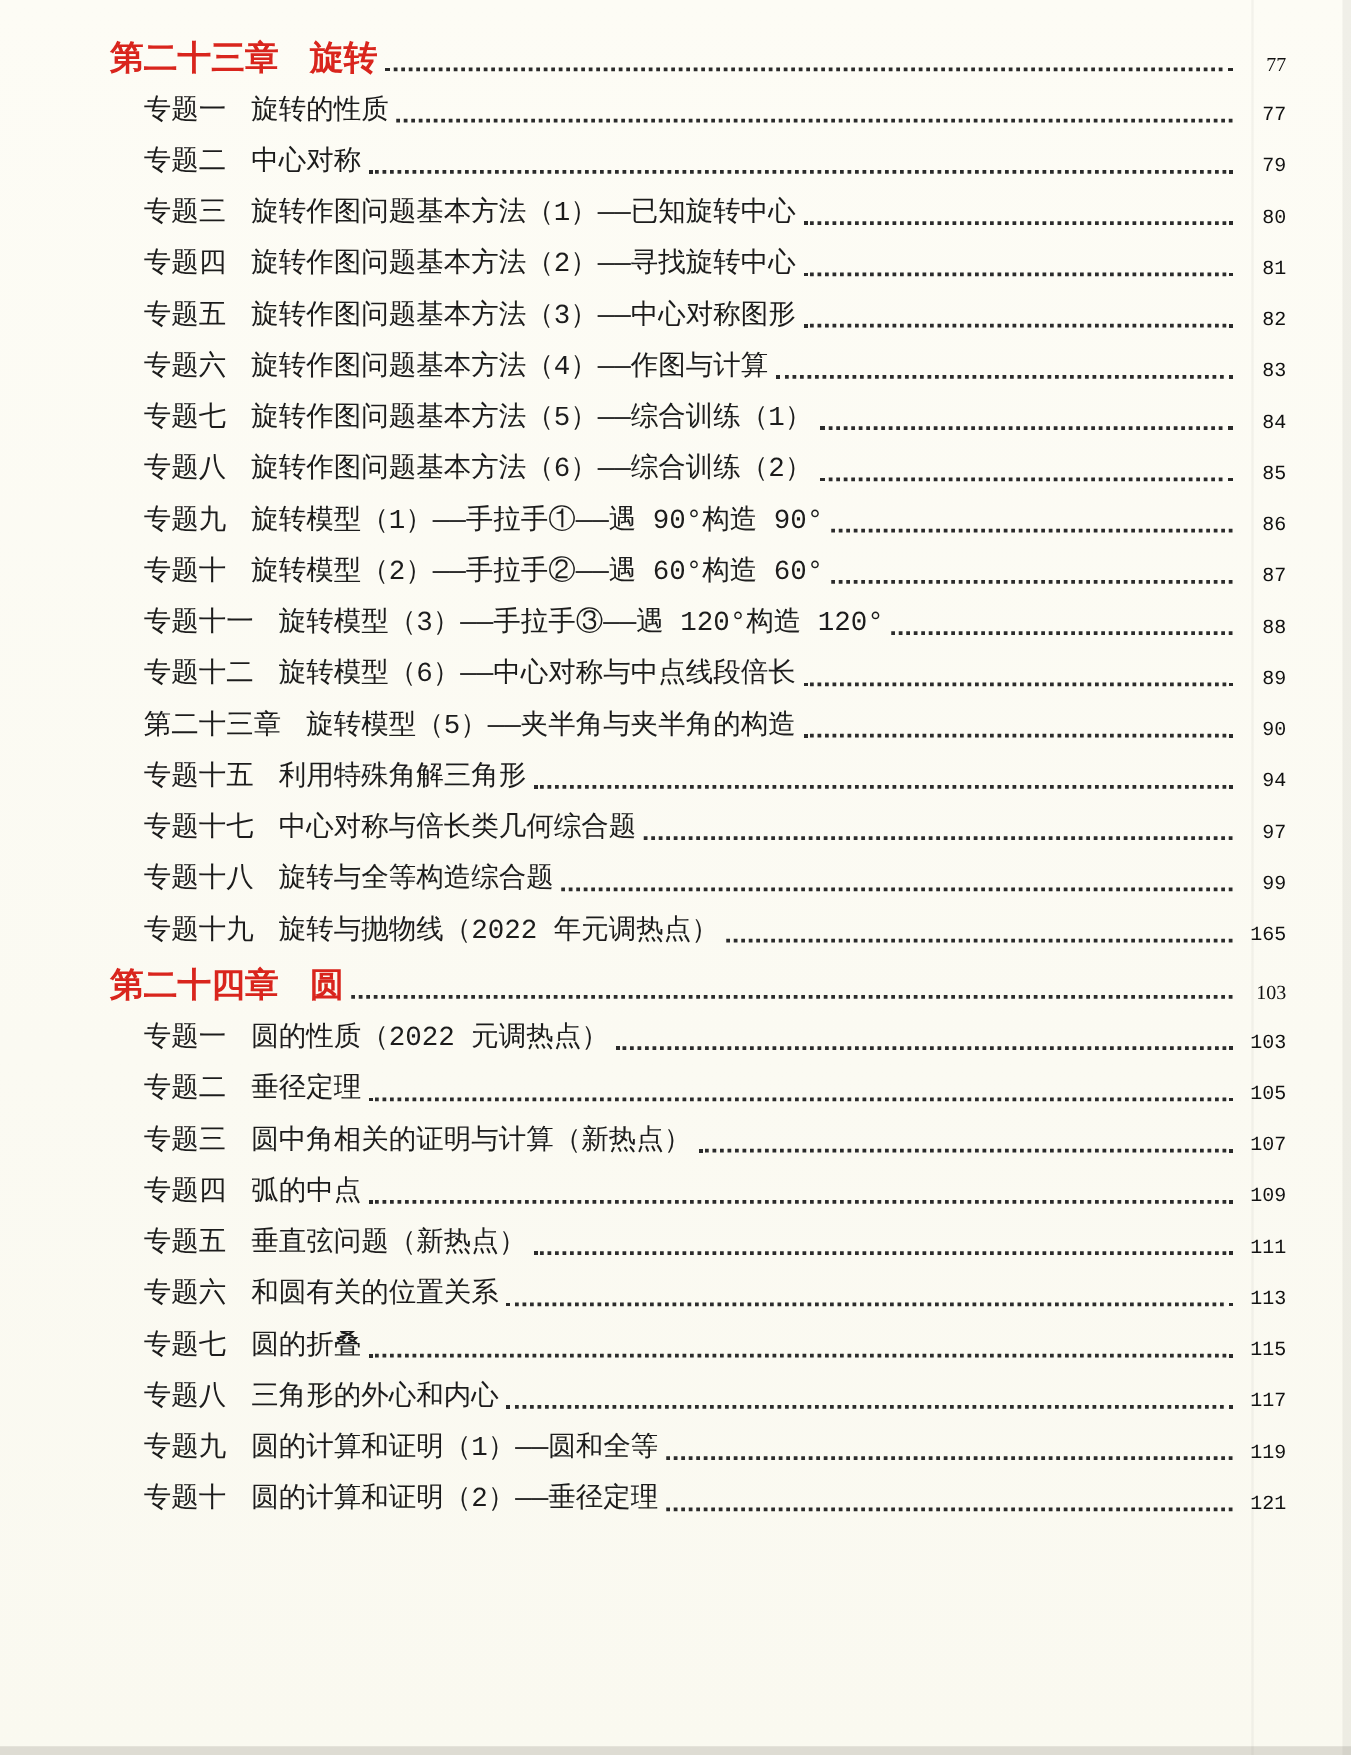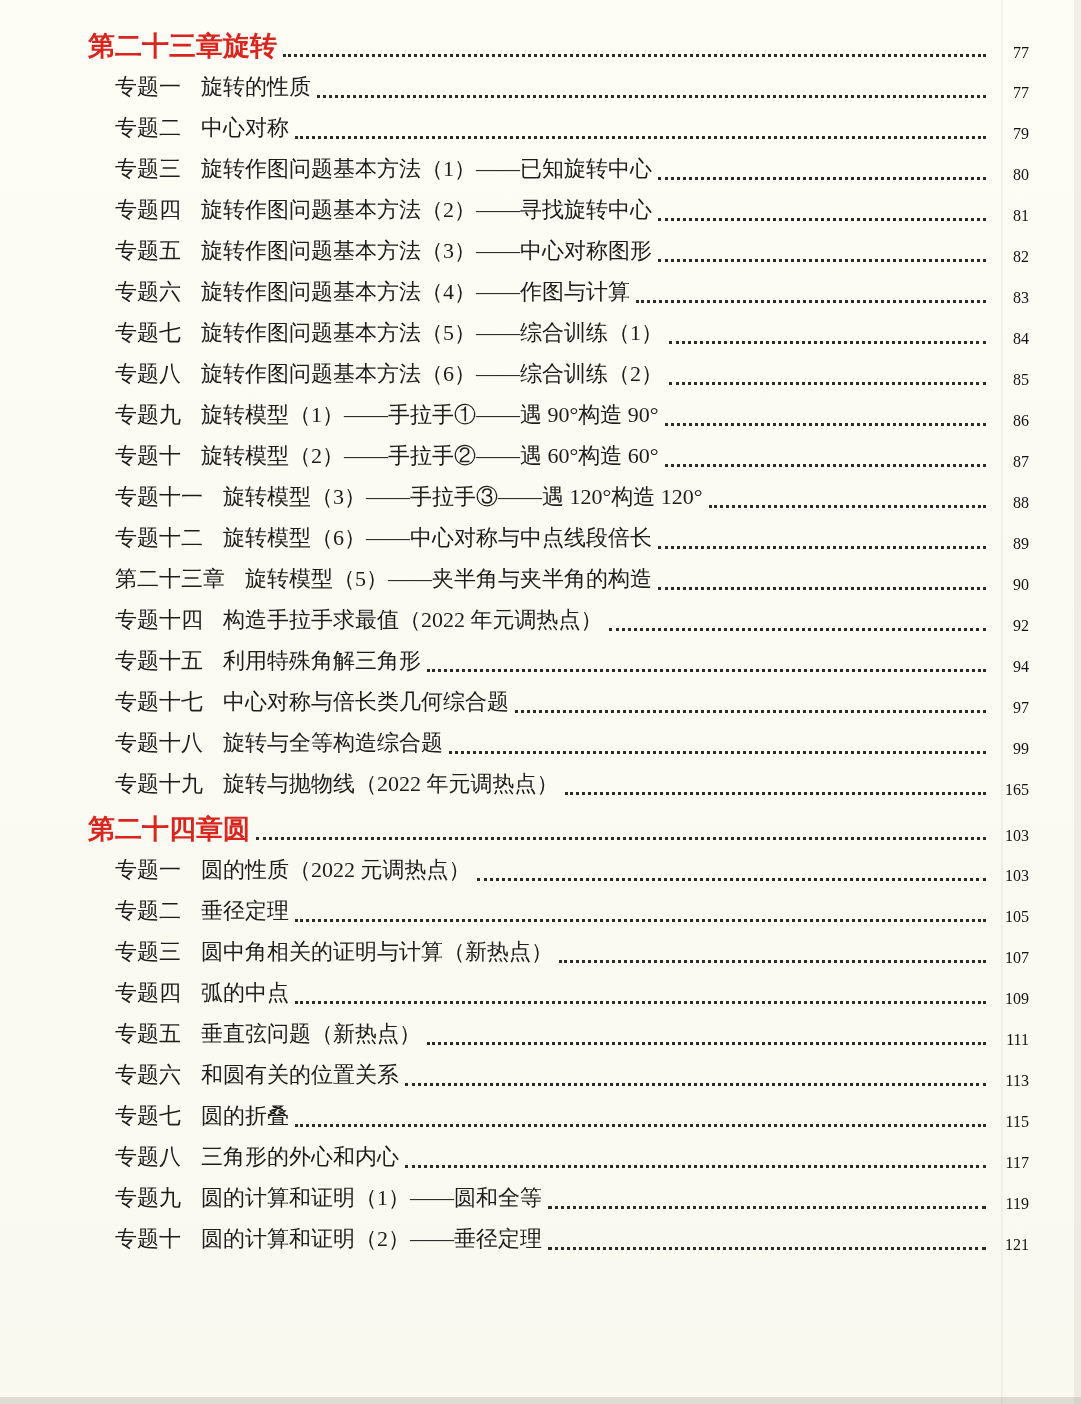--- a/index.html
+++ b/index.html
@@ -33,34 +33,35 @@
     display: flex;
     align-items: flex-end;
     padding-right: 52px;
   }
   .topic-row {
     height: 41px;
     padding-left: 115px;
     padding-bottom: 6px;
     font-size: 22px;
     color: #1c1c1c;
+    font-family: Liberation Mono, monospace;
   }
   .chapter-row {
     height: 45px;
     padding-left: 88px;
     padding-bottom: 5px;
   }
   .chapter-label, .chapter-title {
     font-size: 27px;
     font-weight: bold;
     color: #d9251d;
     line-height: 1.1;
     white-space: nowrap;
   }
-  .chapter-title { }
+  .chapter-title { margin-left: 25px; }
   .topic-label { margin-right: 20px; white-space: nowrap; }
   .topic-title { white-space: nowrap; }
   .leader {
     flex: 1 1 auto;
     border-bottom: 3px dotted #2b2b2b;
     margin: 0 5px 4px 6px;
     min-width: 20px;
   }
   .chapter-row .leader { margin-bottom: 5px; }
   .page-num {
@@ -168,26 +169,20 @@
     <span class="page-num">89</span>
   </div>
 
   <div class="row topic-row">
     <span class="topic-label">第二十三章</span>
     <span class="topic-title">旋转模型（5）——夹半角与夹半角的构造</span>
     <span class="leader"></span>
     <span class="page-num">90</span>
   </div>
 
-  <div class="row topic-row">
-    <span class="topic-label">专题十四</span>
-    <span class="topic-title">构造手拉手求最值（2022 年元调热点）</span>
-    <span class="leader"></span>
-    <span class="page-num">92</span>
-  </div>
 
   <div class="row topic-row">
     <span class="topic-label">专题十五</span>
     <span class="topic-title">利用特殊角解三角形</span>
     <span class="leader"></span>
     <span class="page-num">94</span>
   </div>
 
 
   <div class="row topic-row">

